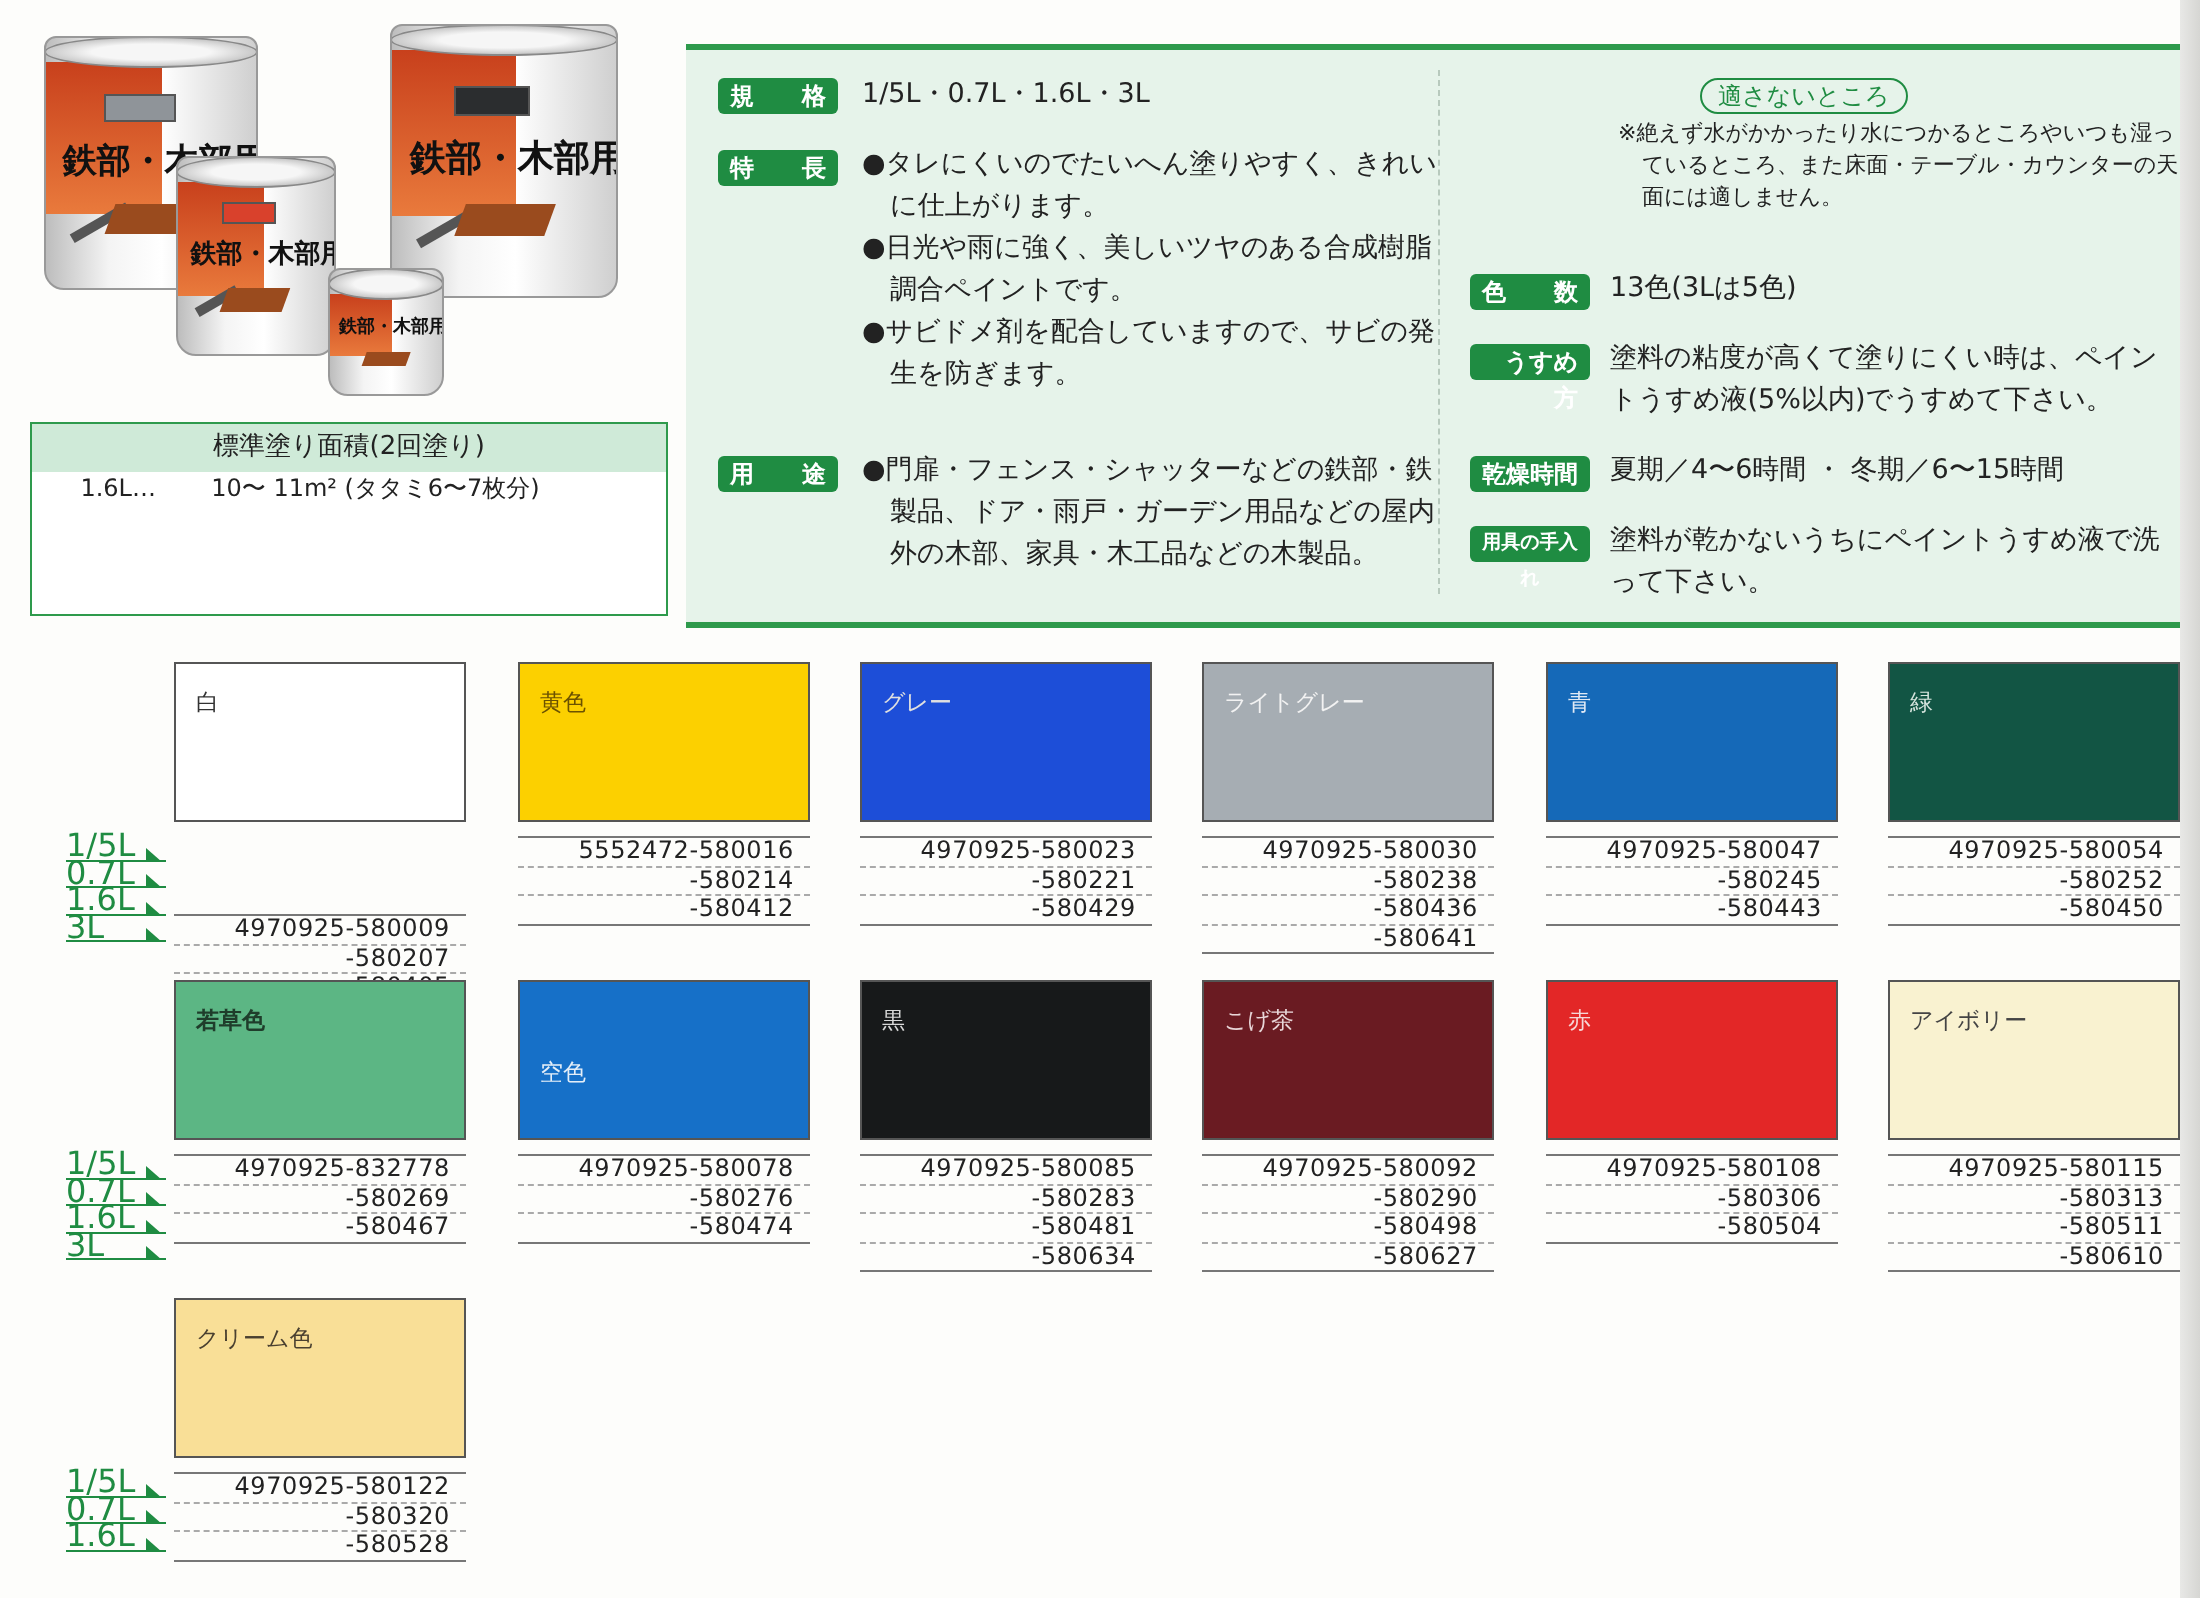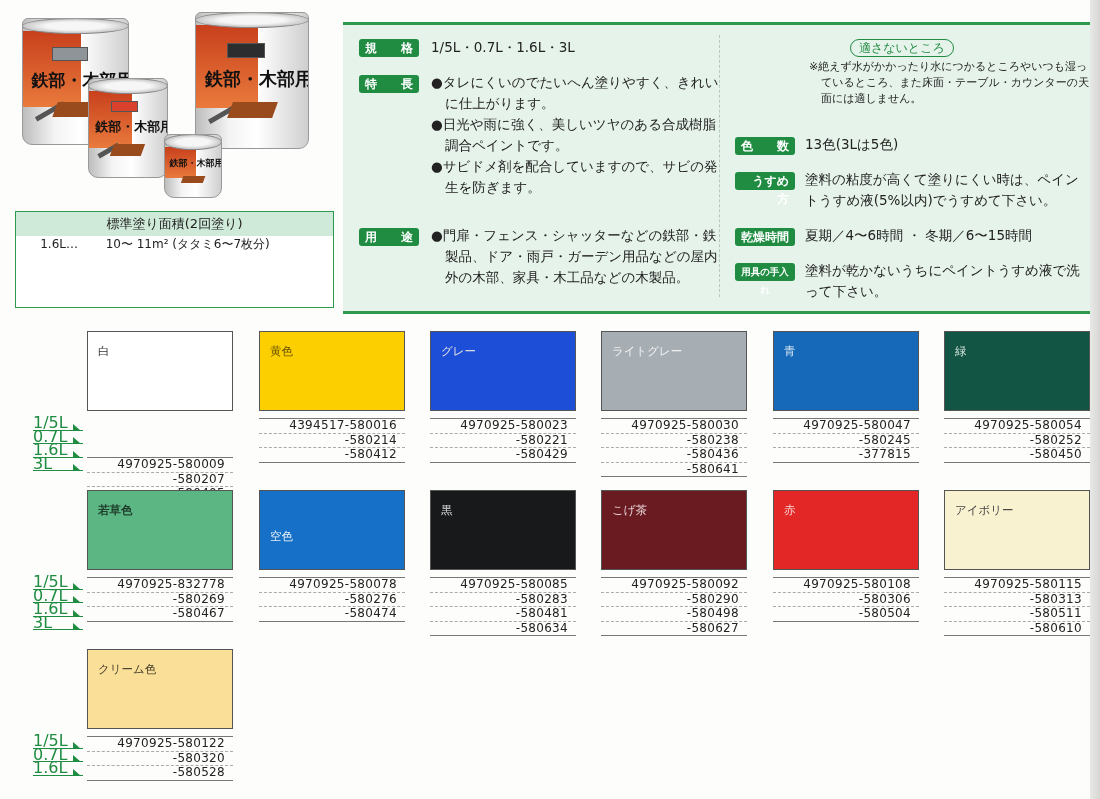--- a/index.html
+++ b/index.html
@@ -156,21 +156,21 @@
     <div class="codes" style="left: 87px; top: 418px; margin-top: 39px;">
       <div class="code">4970925-580009</div>
       <div class="code">-580207</div>
       <div class="code">-580405</div>
       <div class="code">-580603</div>
     </div>
     <div class="sw" style="left: 259px; top: 331px; background: rgb(252, 208, 0);">
       <span style="color: rgb(107, 82, 0);">黄色</span>
     </div>
     <div class="codes" style="left: 259px; top: 418px;">
-      <div class="code">4394517-580016</div>
+      <div class="code">5552472-580016</div>
       <div class="code">-580214</div>
       <div class="code">-580412</div>
     </div>
     <div class="sw" style="left: 430px; top: 331px; background: #1d4ed8;">
       <span style="color: rgb(224, 224, 224);">グレー</span>
     </div>
     <div class="codes" style="left: 430px; top: 418px;">
       <div class="code">4970925-580023</div>
       <div class="code">-580221</div>
       <div class="code">-580429</div>
@@ -183,21 +183,21 @@
       <div class="code">-580238</div>
       <div class="code">-580436</div>
       <div class="code">-580641</div>
     </div>
     <div class="sw" style="left: 773px; top: 331px; background: rgb(21, 105, 184);">
       <span style="color: rgb(223, 233, 245);">青</span>
     </div>
     <div class="codes" style="left: 773px; top: 418px;">
       <div class="code">4970925-580047</div>
       <div class="code">-580245</div>
-      <div class="code">-377815</div>
+      <div class="code">-580443</div>
     </div>
     <div class="sw" style="left: 944px; top: 331px; background: rgb(18, 85, 68);">
       <span style="color: rgb(216, 230, 223);">緑</span>
     </div>
     <div class="codes" style="left: 944px; top: 418px;">
       <div class="code">4970925-580054</div>
       <div class="code">-580252</div>
       <div class="code">-580450</div>
     </div>
     <div class="sw" style="left: 87px; top: 490px; background: rgb(92, 182, 132);">

